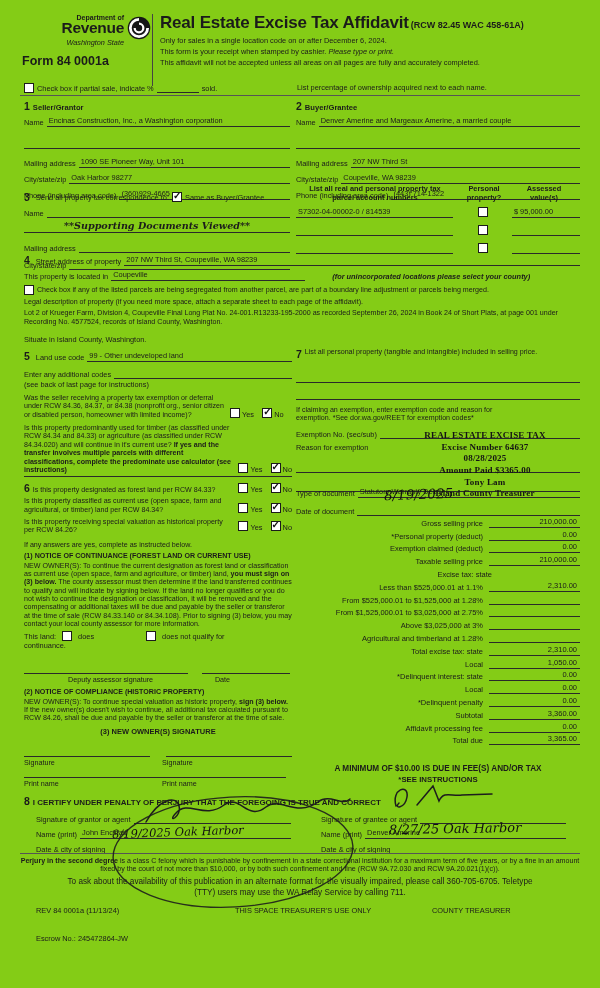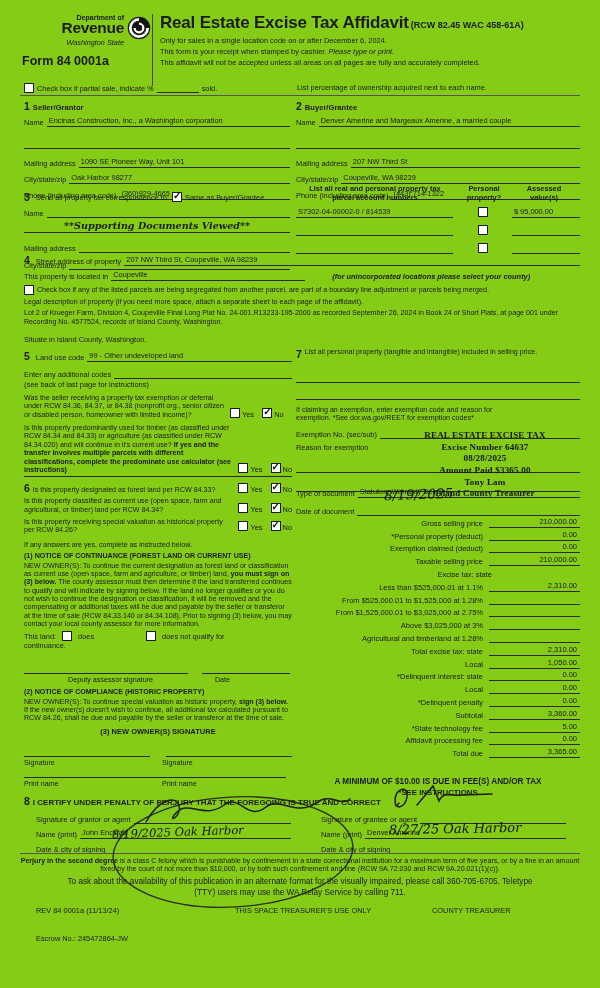--- a/index.html
+++ b/index.html
@@ -364,24 +364,20 @@
       </div>
     <div class="taxrow">
         <span class="taxlabel">*Delinquent penalty</span>
         <span class="taxval">0.00</span>
       </div>
     <div class="taxrow">
         <span class="taxlabel">Subtotal</span>
         <span class="taxval">3,360.00</span>
       </div>
     <div class="taxrow">
-        <span class="taxlabel">*State technology fee</span>
-        <span class="taxval">5.00</span>
-      </div>
-    <div class="taxrow">
         <span class="taxlabel">Affidavit processing fee</span>
         <span class="taxval">0.00</span>
       </div>
     <div class="taxrow">
         <span class="taxlabel">Total due</span>
         <span class="taxval">3,365.00</span>
       </div>
     <div class="b ctr" style="margin-top:19px;font-size:8.2px;">A MINIMUM OF $10.00 IS DUE IN FEE(S) AND/OR TAX</div>
     <div class="b ctr" style="margin-top:2px;font-size:7.8px;">*SEE INSTRUCTIONS</div>
   </div>

